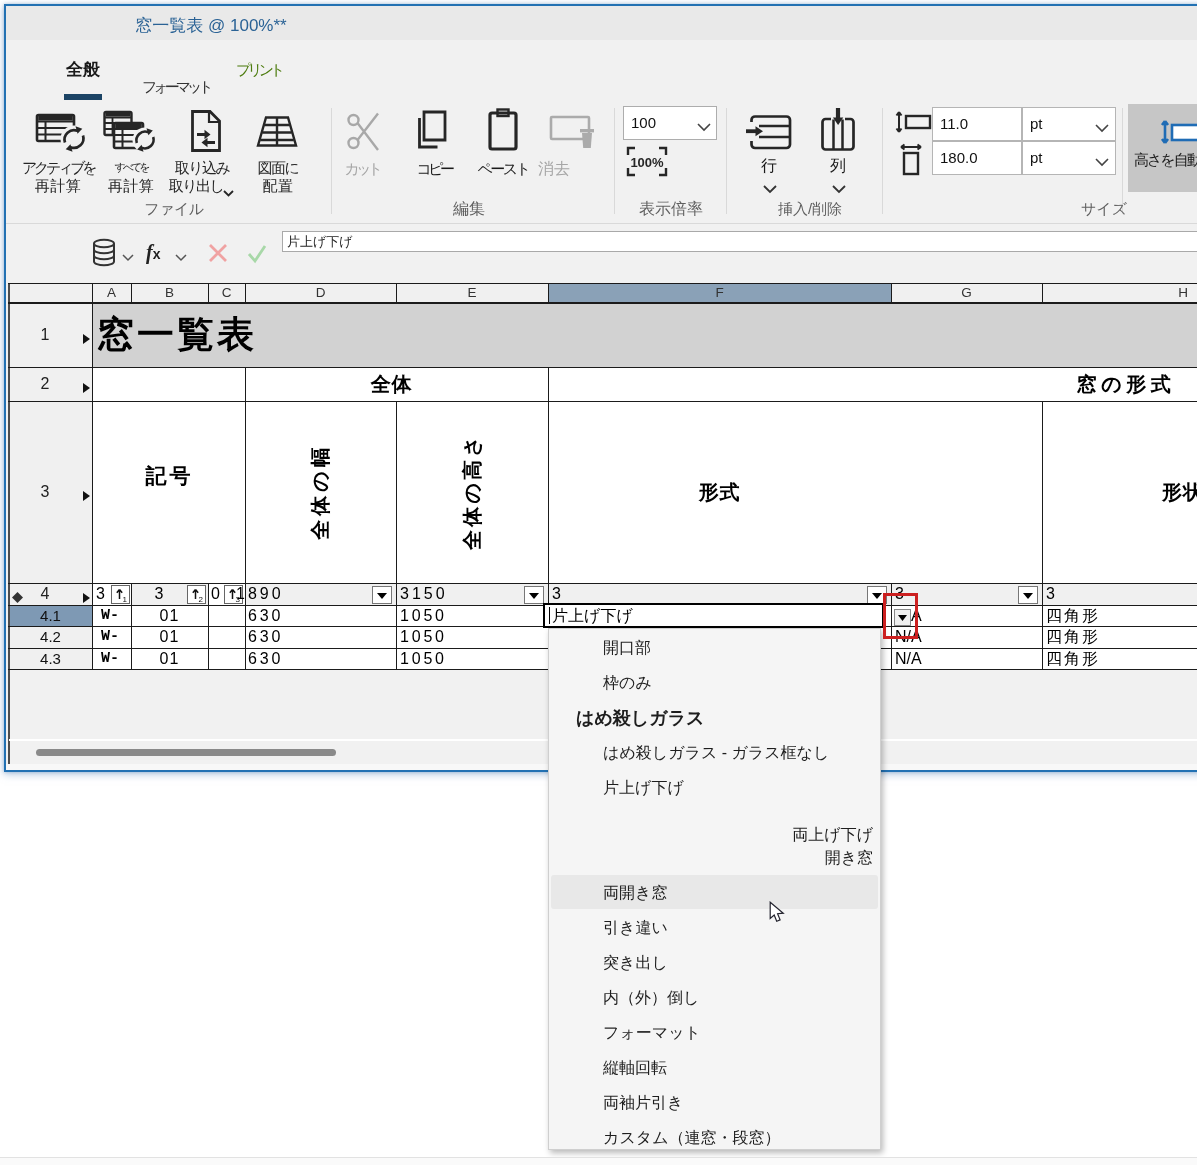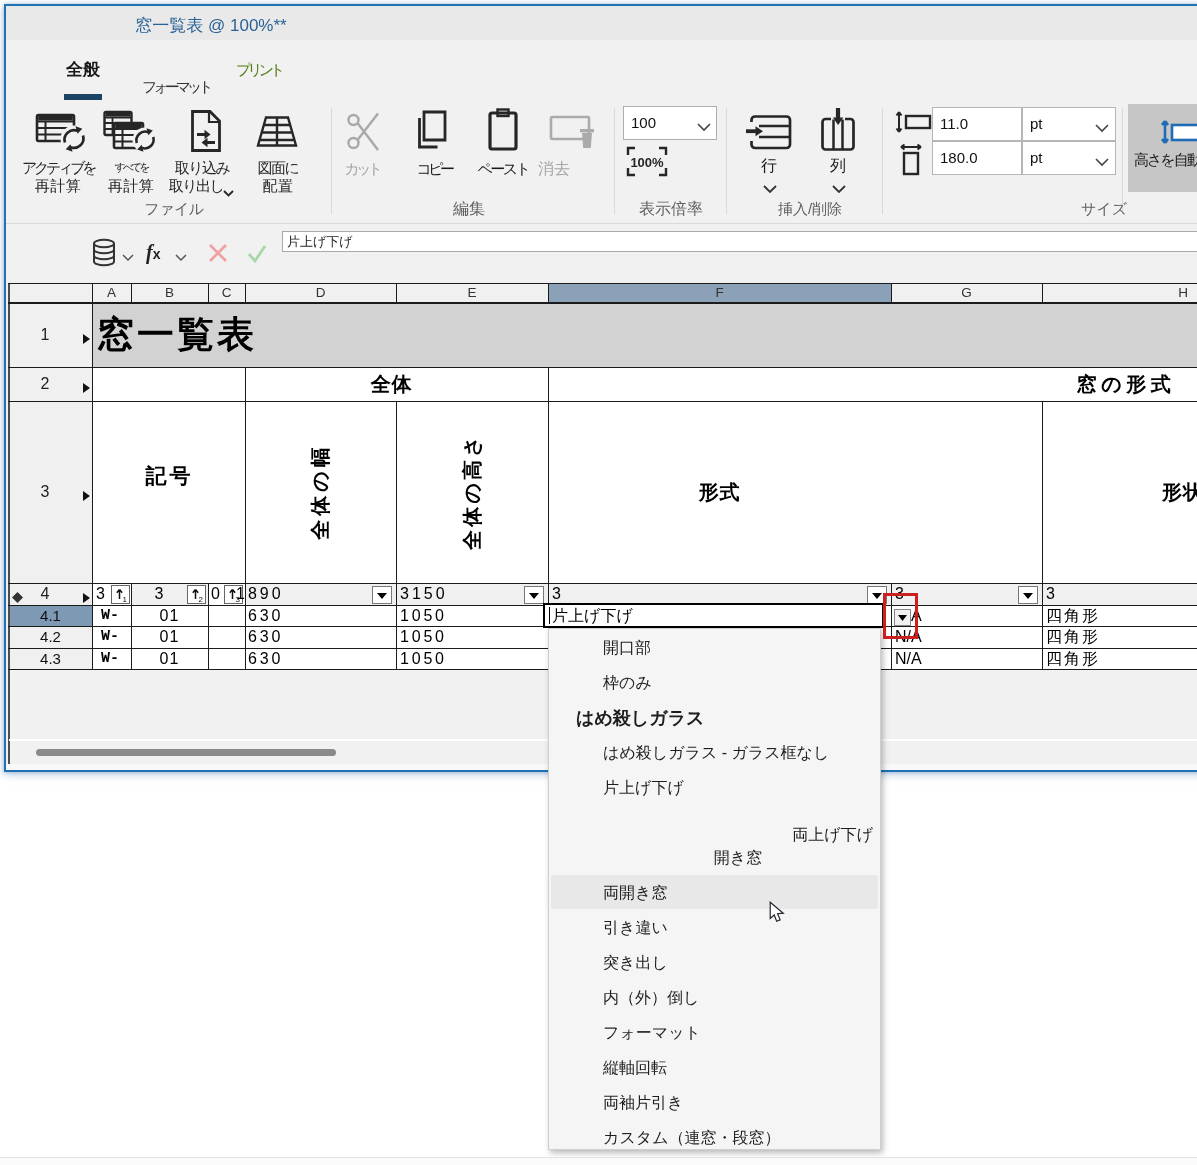--- a/index.html
+++ b/index.html
@@ -318,21 +318,21 @@
       <path d="M3 5l4.5 6L12 5z" fill="#000"></path>
     </svg></div>
 <div style="position:absolute;left:548px;top:628px;width:333px;height:522px;background:#f5f5f5;border:1px solid #cfcfcf;box-shadow:2px 3px 6px rgba(0,0,0,.28);"></div>
 <div style="position:absolute;left:551px;top:875px;width:327px;height:34px;background:#e8e8e8;border-radius:3px;"></div>
 <div style="position:absolute;left:603px;top:630.5px;width:270px;height:34px;font-size:16px;font-weight:normal;color:#1e1e1e;text-align:left;line-height:34px;white-space:nowrap;">開口部</div>
 <div style="position:absolute;left:603px;top:665.5px;width:270px;height:34px;font-size:16px;font-weight:normal;color:#1e1e1e;text-align:left;line-height:34px;white-space:nowrap;">枠のみ</div>
 <div style="position:absolute;left:576px;top:700.5px;width:270px;height:34px;font-size:18px;font-weight:bold;color:#1e1e1e;text-align:left;line-height:34px;white-space:nowrap;">はめ殺しガラス</div>
 <div style="position:absolute;left:603px;top:735.5px;width:270px;height:34px;font-size:16px;font-weight:normal;color:#1e1e1e;text-align:left;line-height:34px;white-space:nowrap;">はめ殺しガラス - ガラス框なし</div>
 <div style="position:absolute;left:603px;top:770.5px;width:270px;height:34px;font-size:16px;font-weight:normal;color:#1e1e1e;text-align:left;line-height:34px;white-space:nowrap;">片上げ下げ</div>
 <div style="position:absolute;left:603px;top:805.5px;width:270px;height:34px;font-size:16px;font-weight:normal;color:#1e1e1e;text-align:right;line-height:34px;white-space:nowrap;margin-top:12px;">両上げ下げ</div>
-<div style="position:absolute;left:603px;top:840.5px;width:270px;height:34px;font-size:16px;font-weight:normal;color:#1e1e1e;text-align:center;line-height:34px;white-space:nowrap;">開き窓</div>
+<div style="position:absolute;left:603px;top:840.5px;width:270px;height:34px;font-size:16px;font-weight:normal;color:#1e1e1e;text-align:right;line-height:34px;white-space:nowrap;">開き窓</div>
 <div style="position:absolute;left:603px;top:875.5px;width:270px;height:34px;font-size:16px;font-weight:normal;color:#1e1e1e;text-align:left;line-height:34px;white-space:nowrap;">両開き窓</div>
 <div style="position:absolute;left:603px;top:910.5px;width:270px;height:34px;font-size:16px;font-weight:normal;color:#1e1e1e;text-align:left;line-height:34px;white-space:nowrap;">引き違い</div>
 <div style="position:absolute;left:603px;top:945.5px;width:270px;height:34px;font-size:16px;font-weight:normal;color:#1e1e1e;text-align:left;line-height:34px;white-space:nowrap;">突き出し</div>
 <div style="position:absolute;left:603px;top:980.5px;width:270px;height:34px;font-size:16px;font-weight:normal;color:#1e1e1e;text-align:left;line-height:34px;white-space:nowrap;">内（外）倒し</div>
 <div style="position:absolute;left:603px;top:1015.5px;width:270px;height:34px;font-size:16px;font-weight:normal;color:#1e1e1e;text-align:left;line-height:34px;white-space:nowrap;">フォーマット</div>
 <div style="position:absolute;left:603px;top:1050.5px;width:270px;height:34px;font-size:16px;font-weight:normal;color:#1e1e1e;text-align:left;line-height:34px;white-space:nowrap;">縦軸回転</div>
 <div style="position:absolute;left:603px;top:1085.5px;width:270px;height:34px;font-size:16px;font-weight:normal;color:#1e1e1e;text-align:left;line-height:34px;white-space:nowrap;">両袖片引き</div>
 <div style="position:absolute;left:603px;top:1120.5px;width:270px;height:34px;font-size:16px;font-weight:normal;color:#1e1e1e;text-align:left;line-height:34px;white-space:nowrap;">カスタム（連窓・段窓）</div>
 <div style="position:absolute;left:0px;top:1157px;width:1197px;height:1px;background:#e2e2e2;"></div>
 <div style="position:absolute;left:0px;top:1158px;width:1197px;height:7px;background:#fafafa;"></div>

